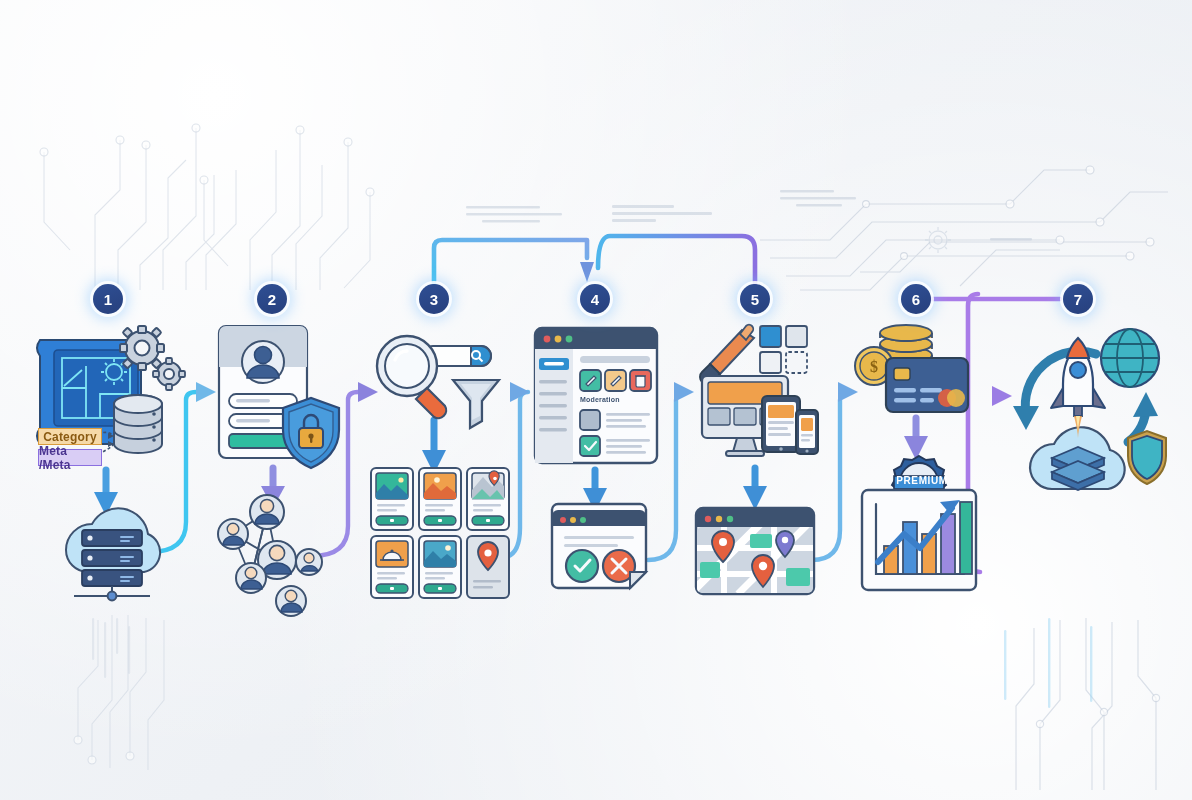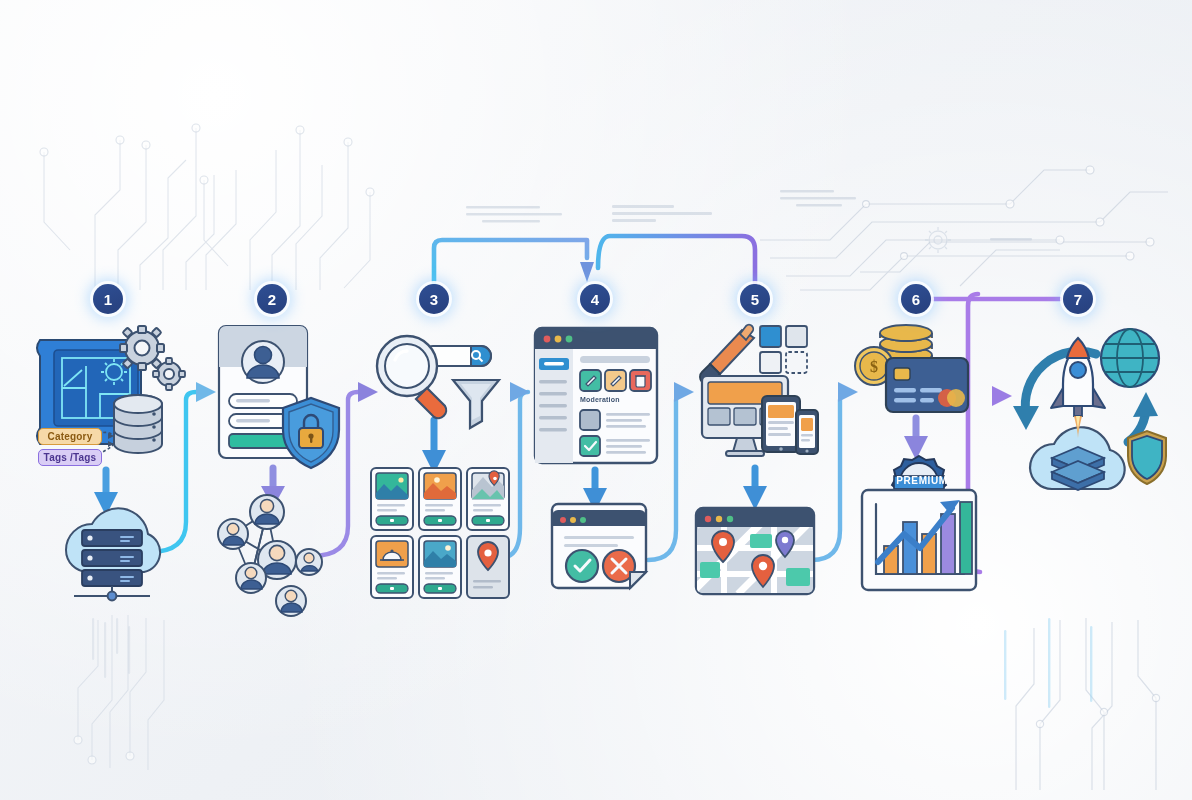--- a/index.html
+++ b/index.html
@@ -22,21 +22,21 @@
   .node{
     position:absolute;width:30px;height:30px;border-radius:50%;
     background:linear-gradient(160deg,#2f4f94,#27407d);
     box-shadow:0 0 0 3px rgba(255,255,255,.85),0 0 14px 5px rgba(120,190,255,.45);
     display:flex;align-items:center;justify-content:center;
     color:#ffffff;font-size:15px;font-weight:bold;line-height:1;z-index:6;
   }
 
   
   .col{position:absolute;top:318px;width:150px;height:300px;}
-  .pill{border-radius:5px;border:1.6px solid;font-size:10px;font-weight:bold;
+  .pill{border-radius:0;border:1.6px solid;font-size:12px;font-weight:bold;
         display:flex;align-items:center;justify-content:center;letter-spacing:.2px;}
 
   .label-moderation{
     position:absolute;font-size:7px;font-weight:bold;color:#3d5270;letter-spacing:.2px;
   }
   .label-premium{
     position:absolute;font-size:10px;font-weight:bold;color:#ffffff;letter-spacing:.6px;
   }
 </style>
 </head>
@@ -329,21 +329,21 @@
         <path d="M82 268 v10" stroke="#3d5270" stroke-width="2"></path>
         <path d="M44 278 h76" stroke="#3d5270" stroke-width="2"></path>
         <circle cx="82" cy="278" r="4.4" fill="#5d8ed0" stroke="#3d5270" stroke-width="2"></circle>
       </g>
     </svg>
     
     <div class="pill" style="position:absolute;left:8px;top:110px;width:62px;height:15px;background:#f6d9a8;border-color:#d99b3c;color:#8a5a12;">
       <span>Category</span>
     </div>
     <div class="pill" style="position:absolute;left:8px;top:131px;width:62px;height:15px;background:#d9cdf5;border-color:#8b6fe0;color:#4b3590;">
-      <span>Tags /Tags</span>
+      <span>Meta /Meta</span>
     </div>
   </div>
 
   <div class="col" style="left:205px">
     <svg width="160" height="300" viewBox="0 0 160 300">
 
       <g>
         <rect x="14" y="8" width="88" height="132" rx="7" fill="#fbfcfe" stroke="#3d5270" stroke-width="2.2"></rect>
         <path d="M14 15 a7 7 0 0 1 7 -7 h74 a7 7 0 0 1 7 7 v34 h-88 z" fill="#ccd6e2"></path>
         <circle cx="58" cy="44" r="21" fill="#e8eef6" stroke="#3d5270" stroke-width="2"></circle>

